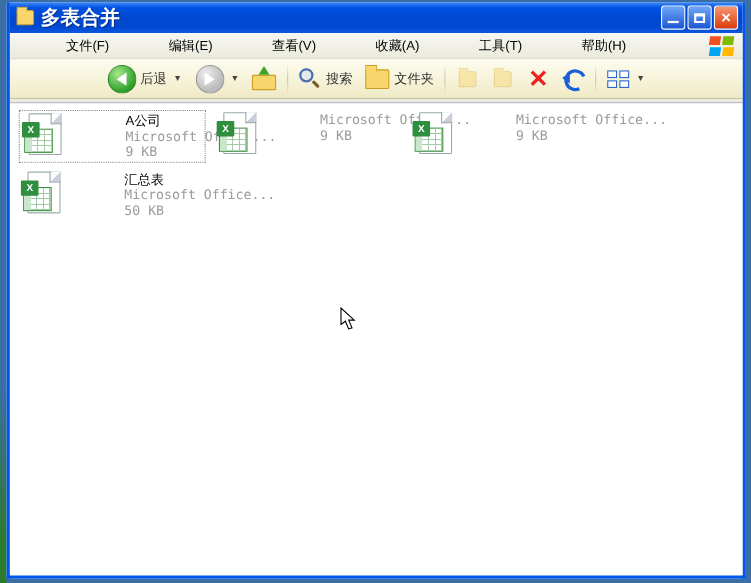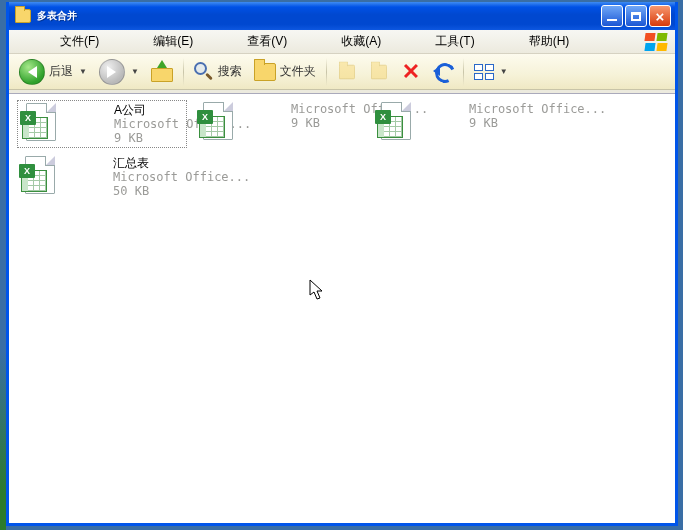--- a/index.html
+++ b/index.html
@@ -44,21 +44,21 @@
     position:absolute;
     left:-1px; top:-4px;
     width:8px; height:4px;
     background:#f8d66b;
     border:1px solid #c9a227;
     border-bottom:none;
     border-radius:1px 1px 0 0;
   }
   .titlebar .title-text {
     font-weight: bold;
-    font-size: 10px;
+    font-size: 18px;
     text-shadow: 1px 1px 0 rgba(0,0,0,0.3);
     flex: 0 0 auto;
   }
   .titlebar .spacer { flex: 1; }
   .win-btns { display:flex; gap:2px; }
   .win-btn {
     width: 22px; height: 22px;
     border-radius: 3px;
     border: 1px solid #fff;
     display:flex; align-items:center; justify-content:center;
@@ -101,20 +101,21 @@
   .win-logo .y{background:#ffb900;left:14px;top:11px;transform:skewX(-8deg);}
   
   .toolbar {
     height: 36px;
     background: linear-gradient(to bottom,#fdfbee 0%, #f6f2d8 60%, #efe9c4 100%);
     border-bottom:1px solid #c8c4a8;
     display:flex;
     align-items:center;
     padding: 0 6px;
     gap: 4px;
+    justify-content: center;
   }
   .tsep { width:1px; height:28px; background:linear-gradient(to bottom,transparent,#c8c4a8,transparent); margin:0 2px;}
   .tbtn { display:flex; align-items:center; gap:4px; padding:2px 4px; cursor:default; }
   .tbtn .lbl { color:#333; }
   .circle-btn {
     width:26px; height:26px; border-radius:50%;
     display:flex; align-items:center; justify-content:center;
     border:1px solid rgba(0,0,0,0.2);
     position:relative;
   }

